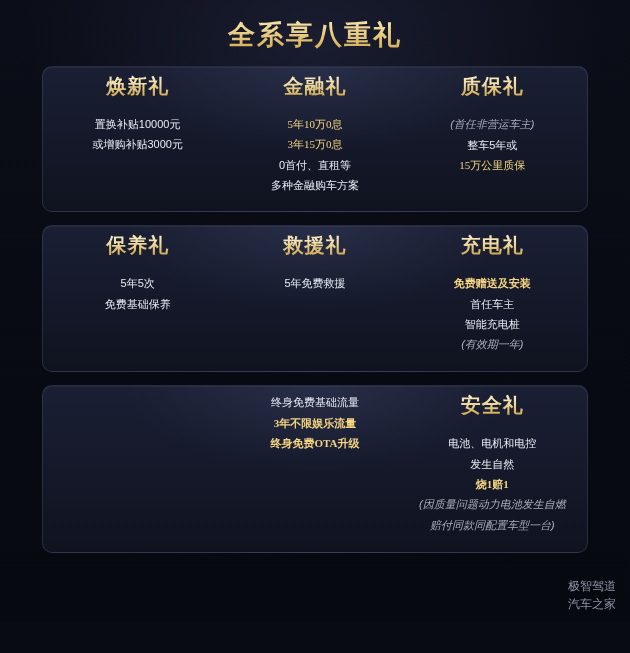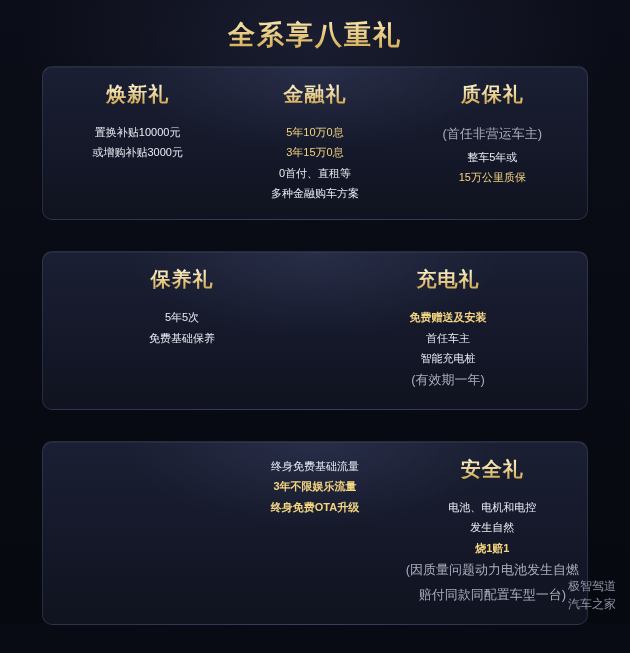--- a/index.html
+++ b/index.html
@@ -39,23 +39,23 @@
     text-shadow: none;
   }
   .card {
     position: relative;
     border-radius: 10px;
     background:
       radial-gradient(ellipse 260px 120px at 50% 0%, rgba(70,80,120,0.30) 0%, rgba(20,24,42,0) 72%),
       linear-gradient(180deg, #1b1f33 0%, #141829 55%, #10131f 100%);
     border: 1px solid rgba(120,132,170,0.22);
     box-shadow: inset 0 1px 0 rgba(255,255,255,0.05);
-    margin-bottom: 31px;
+    margin-bottom: 13px;
     box-sizing: border-box;
-    padding: 14px 6px 16px 6px;
+    padding: 6px 6px 16px 6px;
   }
   .cols {
     display: flex;
     width: 100%;
   }
   .col {
     flex: 1 1 0;
     text-align: center;
     padding: 0 2px;
     box-sizing: border-box;
@@ -71,26 +71,28 @@
     color: transparent;
     -webkit-text-fill-color: transparent;
   }
   .line {
     font-size: 11px;
     color: #e9ecf4;
     line-height: 1.85;
     white-space: nowrap;
   }
   .line.small {
-    font-size: 13px;
+    font-size: 11px;
     color: #a9aebd;
     line-height: 1.9;
+    font-style: italic;
   }
   .gold {
     color: #f3d480;
+    font-family: Liberation Serif, serif;
   }
   .b {
     font-weight: bold;
   }
   .watermark {
     position: absolute;
     right: 14px;
     bottom: 10px;
     text-align: center;
     color: #8e93a4;
@@ -130,20 +132,24 @@
   </div>
 
   <div class="card">
     <div class="cols">
       <div class="col">
         <div class="col-head">保养礼</div>
         <div class="line">5年5次</div>
         <div class="line">免费基础保养</div>
       </div>
       <div class="col">
+        <div class="col-head">救援礼</div>
+        <div class="line">5年免费救援</div>
+      </div>
+      <div class="col">
         <div class="col-head">充电礼</div>
         <div class="line gold b">免费赠送及安装</div>
         <div class="line">首任车主</div>
         <div class="line">智能充电桩</div>
         <div class="line small">(有效期一年)</div>
       </div>
     </div>
   </div>
 
   <div class="card">

